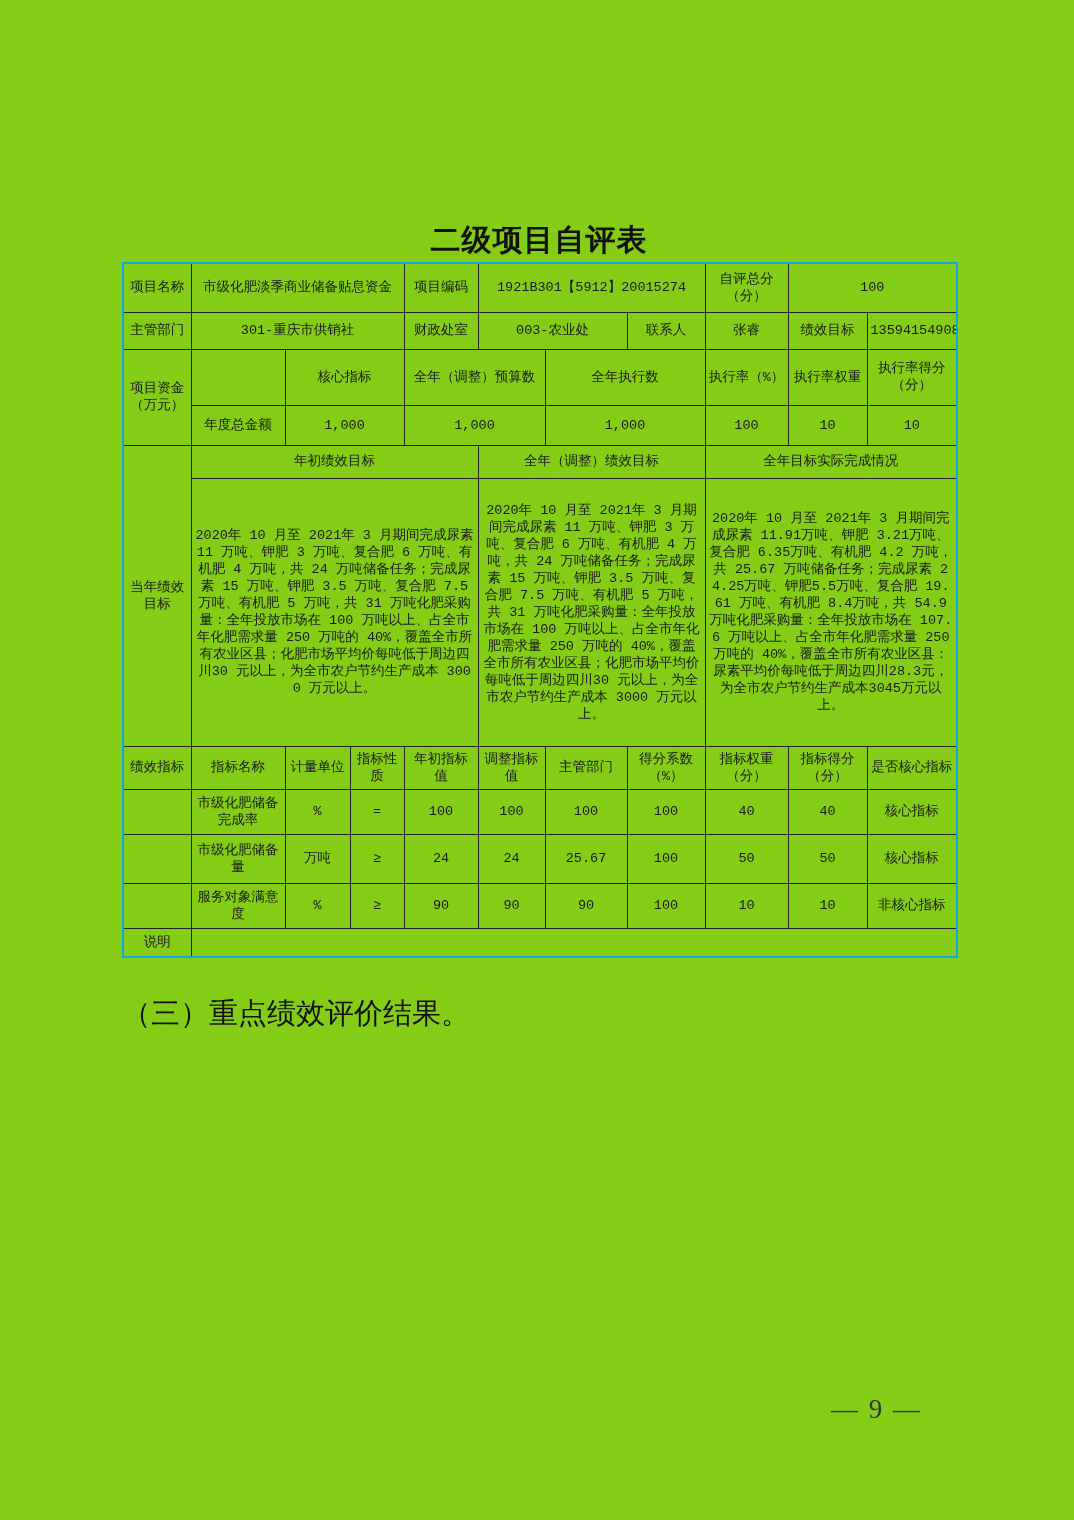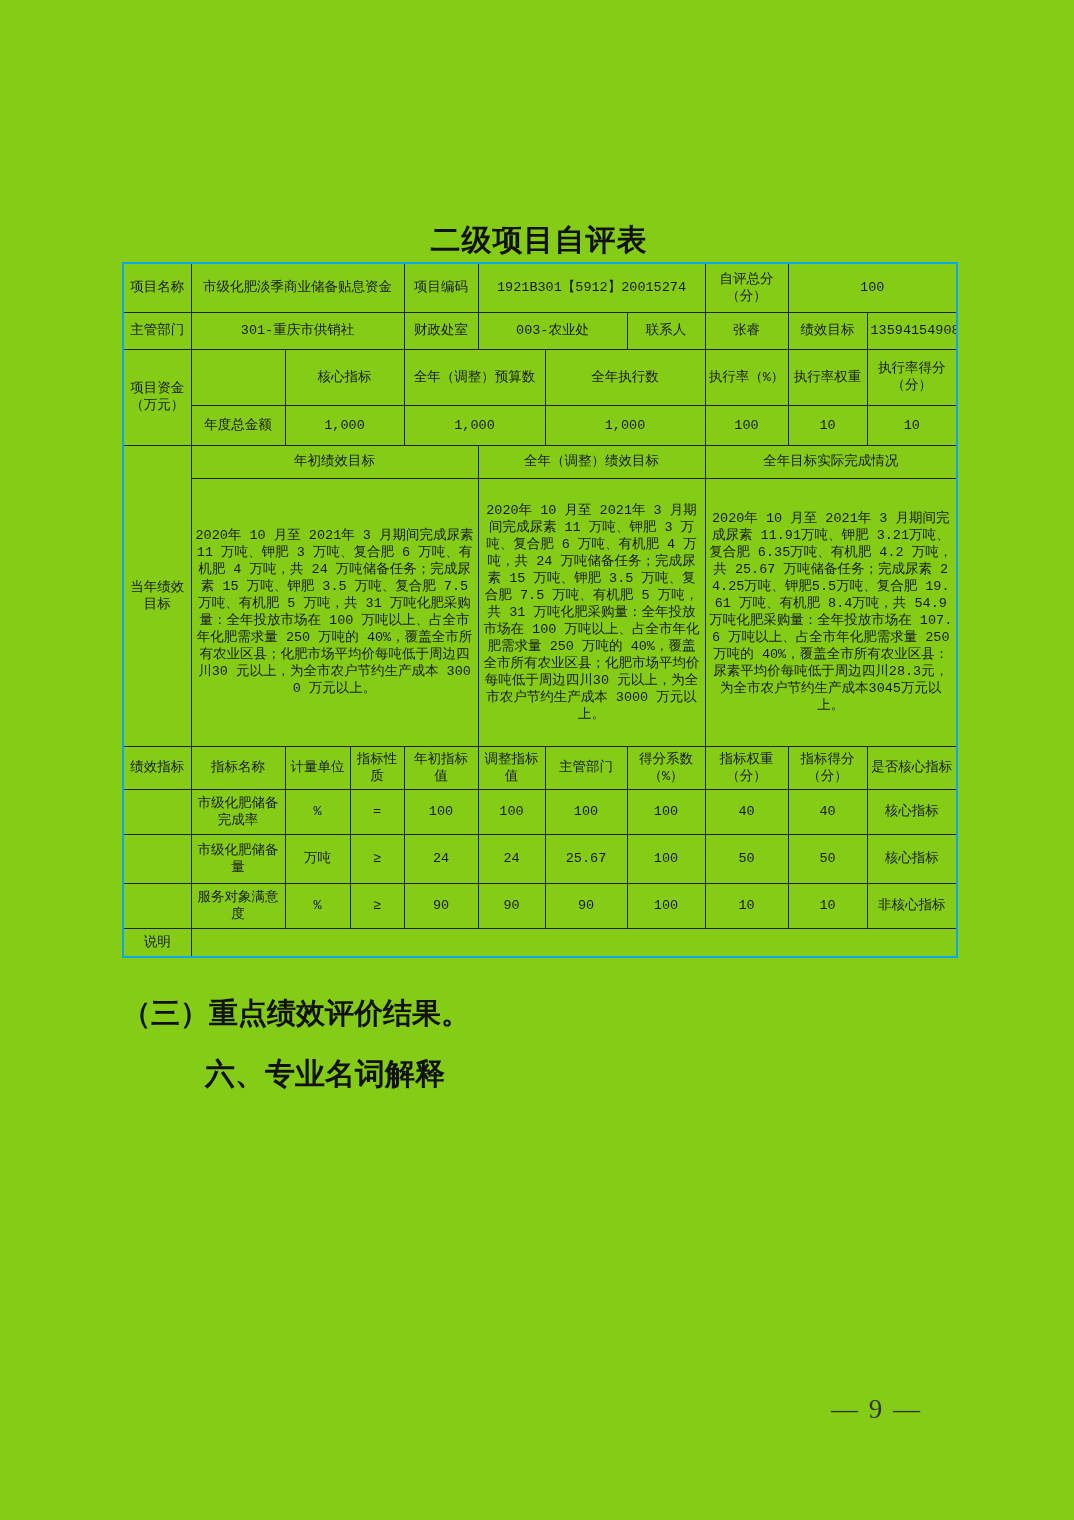--- a/index.html
+++ b/index.html
@@ -28,21 +28,21 @@
   tr.r5{height:33px} tr.r6{height:268px} tr.r7{height:43px} tr.r8{height:45px}
   tr.r9{height:49px} tr.r10{height:45px} tr.r11{height:29px}
   td.goal {
     font-size:13px; line-height:22px; text-align:justify; text-align-last:center;
     padding:4px 6px; word-break:break-all;
   }
   .para {
     font-size:29px; line-height:55px; text-align:justify; margin:0; color:#111;
   }
   .indent { text-indent:83px; }
-  .p1 { margin-top:28px; font-weight:bold; }
+  .p1 { margin-top:28px; font-weight:normal; }
   .p2 { margin-top:4px; }
   .h2 {
     margin:8px 0 0 83px; font-size:30px; font-weight:bold; line-height:50px; color:#111;
     font-family:"Liberation Sans","DejaVu Sans",sans-serif;
   }
   .p3 { margin-top:6px; }
   .p3 b { font-weight:bold; }
   .page-num {
     position:absolute; right:152px; top:1394px; font-size:27px; color:#333;
     letter-spacing:2px;
@@ -183,18 +183,17 @@
       </tr>
 
       <tr class="r11">
         <td>说明</td>
         <td colspan="10"></td>
       </tr>
     </tbody>
       </table>
 
     <p class="para p1">（三）重点绩效评价结果。</p>
-    <p class="h2">六、专业名词解释</p>
 
   </div>
 
   <div class="page-num">— 9 —</div>
 </div>
 
 </body></html>

